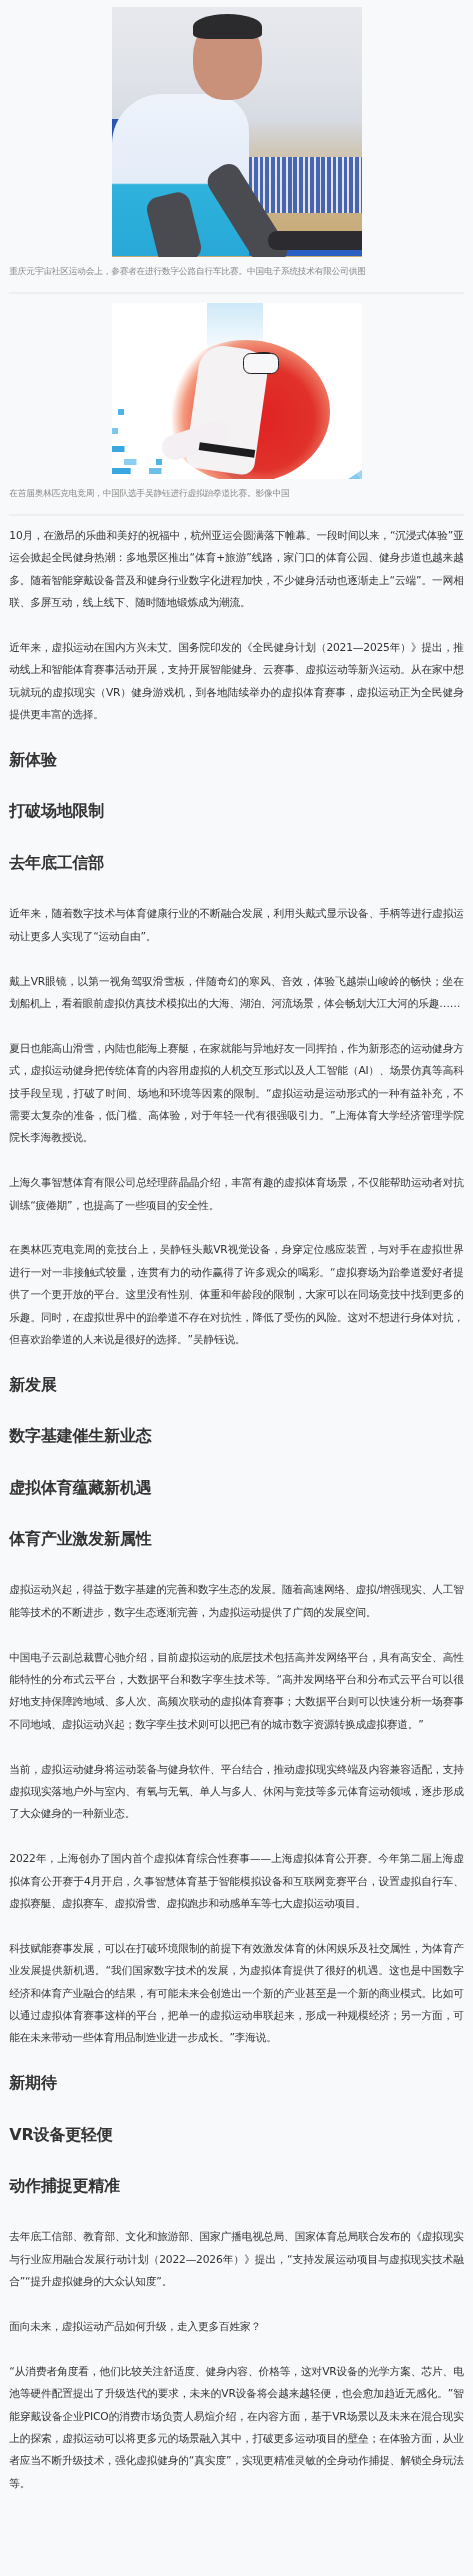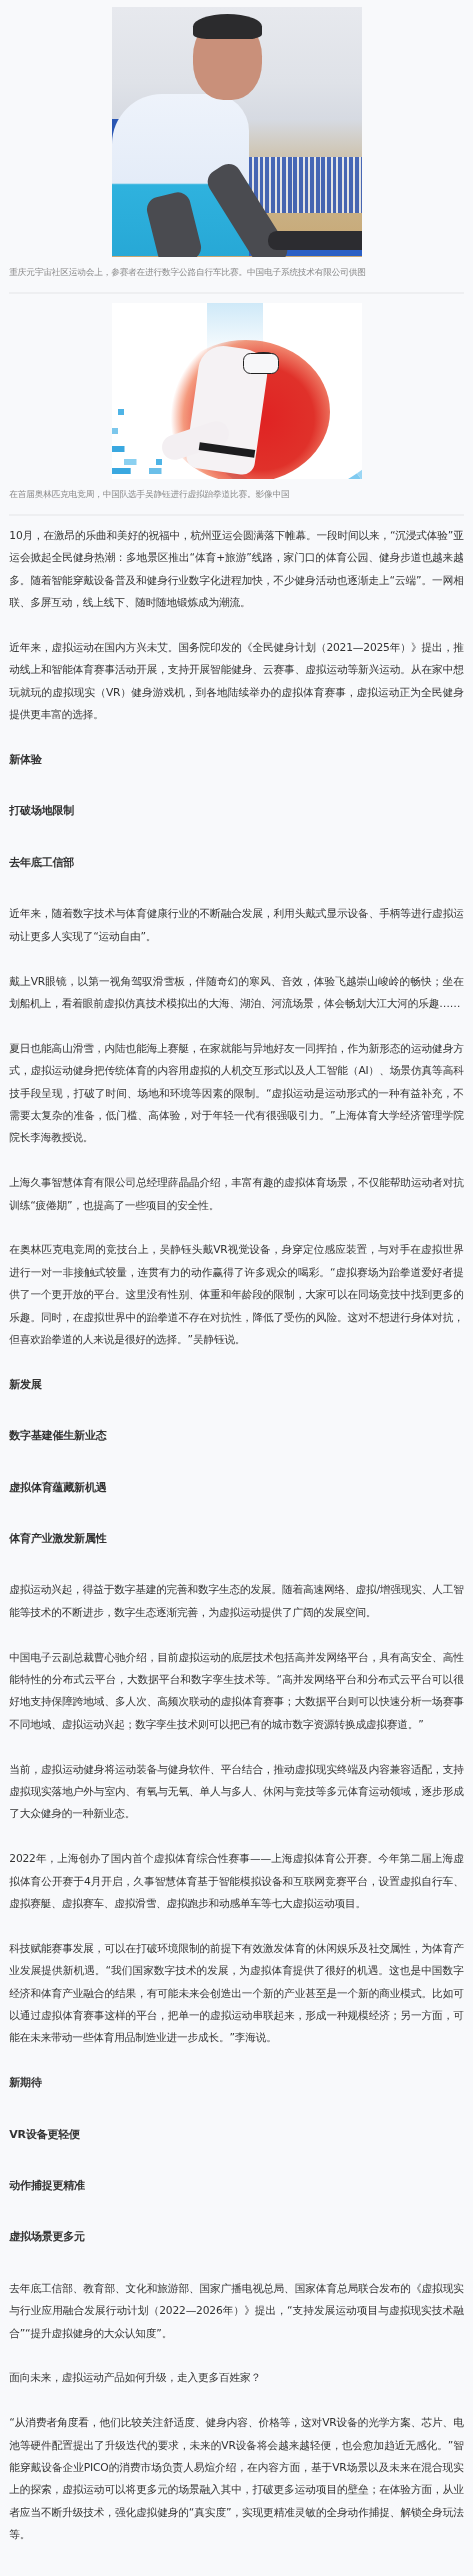--- a/index.html
+++ b/index.html
@@ -3,21 +3,21 @@
 <meta charset="utf-8">
 <style>
   html, body { margin: 0; padding: 0; }
   body {
     width: 473px;
     background: #f8f9fb;
     font-family: "DejaVu Sans", "Liberation Sans", sans-serif;
     color: #333333;
   }
   .article { padding: 6.9px 9.3px 12.5px 9.3px; }
-  .figure { margin: 0; }
+  .figure { margin: 0; font-family: Liberation Mono, monospace; }
   .photo {
     display: block;
     width: 250px;
     margin: 0 auto;
     position: relative;
     overflow: hidden;
   }
   .photo-1 { height: 250px; }
   .photo-2 { height: 176px; }
   .caption {
@@ -35,21 +35,21 @@
   }
   .body-text {
     font-size: 10.7px;
     line-height: 22.4px;
     color: #333333;
     margin: 0 0 22.4px 0;
     text-align: justify;
     letter-spacing: -0.2px;
   }
   .heading {
-    font-size: 11px;
+    font-size: 16px;
     font-weight: bold;
     line-height: 22.4px;
     color: #333333;
     margin: 0 0 29px 0;
     letter-spacing: -0.2px;
   }
 
   
   .gym-bg { position:absolute; inset:0; background: linear-gradient(180deg,#e7e9ee 0%,#dfe2e8 30%,#d6dae2 45%,#c9b58e 70%,#c8a772 100%); }
   .stands { position:absolute; left:131px; top:150px; width:119px; height:56px;
@@ -142,20 +142,19 @@
       <p class="heading">虚拟体育蕴藏新机遇</p>
       <p class="heading">体育产业激发新属性</p>
       <p class="body-text">虚拟运动兴起，得益于数字基建的完善和数字生态的发展。随着高速网络、虚拟/增强现实、人工智能等技术的不断进步，数字生态逐渐完善，为虚拟运动提供了广阔的发展空间。</p>
       <p class="body-text">中国电子云副总裁曹心驰介绍，目前虚拟运动的底层技术包括高并发网络平台，具有高安全、高性能特性的分布式云平台，大数据平台和数字孪生技术等。“高并发网络平台和分布式云平台可以很好地支持保障跨地域、多人次、高频次联动的虚拟体育赛事；大数据平台则可以快速分析一场赛事不同地域、虚拟运动兴起；数字孪生技术则可以把已有的城市数字资源转换成虚拟赛道。”</p>
       <p class="body-text">当前，虚拟运动健身将运动装备与健身软件、平台结合，推动虚拟现实终端及内容兼容适配，支持虚拟现实落地户外与室内、有氧与无氧、单人与多人、休闲与竞技等多元体育运动领域，逐步形成了大众健身的一种新业态。</p>
       <p class="body-text">2022年，上海创办了国内首个虚拟体育综合性赛事——上海虚拟体育公开赛。今年第二届上海虚拟体育公开赛于4月开启，久事智慧体育基于智能模拟设备和互联网竞赛平台，设置虚拟自行车、虚拟赛艇、虚拟赛车、虚拟滑雪、虚拟跑步和动感单车等七大虚拟运动项目。</p>
       <p class="body-text">科技赋能赛事发展，可以在打破环境限制的前提下有效激发体育的休闲娱乐及社交属性，为体育产业发展提供新机遇。“我们国家数字技术的发展，为虚拟体育提供了很好的机遇。这也是中国数字经济和体育产业融合的结果，有可能未来会创造出一个新的产业甚至是一个新的商业模式。比如可以通过虚拟体育赛事这样的平台，把单一的虚拟运动串联起来，形成一种规模经济；另一方面，可能在未来带动一些体育用品制造业进一步成长。”李海说。</p>
       <p class="heading">新期待</p>
       <p class="heading">VR设备更轻便</p>
       <p class="heading">动作捕捉更精准</p>
-      <p class="heading">虚拟场景更多元</p>
       <p class="body-text">去年底工信部、教育部、文化和旅游部、国家广播电视总局、国家体育总局联合发布的《虚拟现实与行业应用融合发展行动计划（2022—2026年）》提出，“支持发展运动项目与虚拟现实技术融合”“提升虚拟健身的大众认知度”。</p>
       <p class="body-text">面向未来，虚拟运动产品如何升级，走入更多百姓家？</p>
       <p class="body-text">“从消费者角度看，他们比较关注舒适度、健身内容、价格等，这对VR设备的光学方案、芯片、电池等硬件配置提出了升级迭代的要求，未来的VR设备将会越来越轻便，也会愈加趋近无感化。”智能穿戴设备企业PICO的消费市场负责人易煊介绍，在内容方面，基于VR场景以及未来在混合现实上的探索，虚拟运动可以将更多元的场景融入其中，打破更多运动项目的壁垒；在体验方面，从业者应当不断升级技术，强化虚拟健身的“真实度”，实现更精准灵敏的全身动作捕捉、解锁全身玩法等。</p>
     </div>
 
 </div>
 
 
 </body></html>

